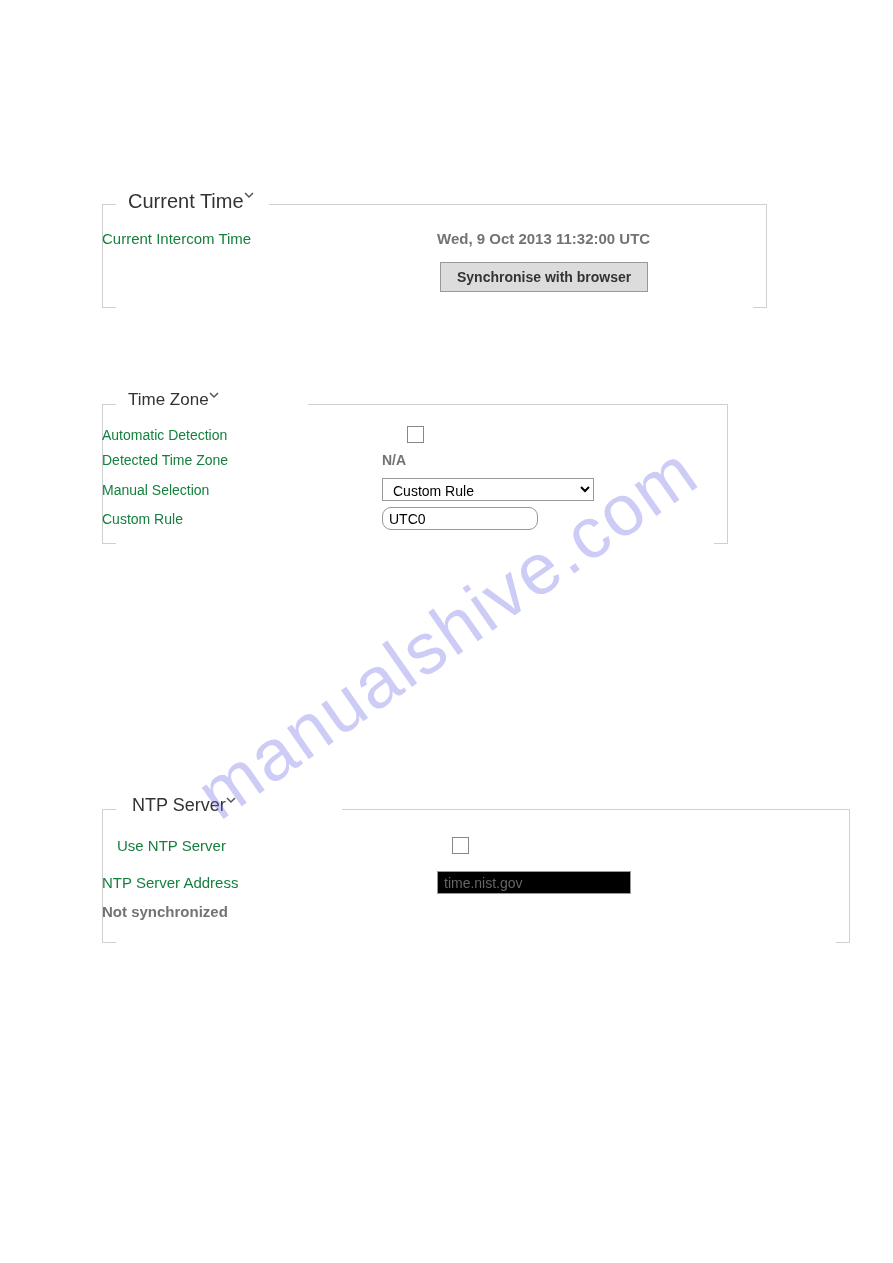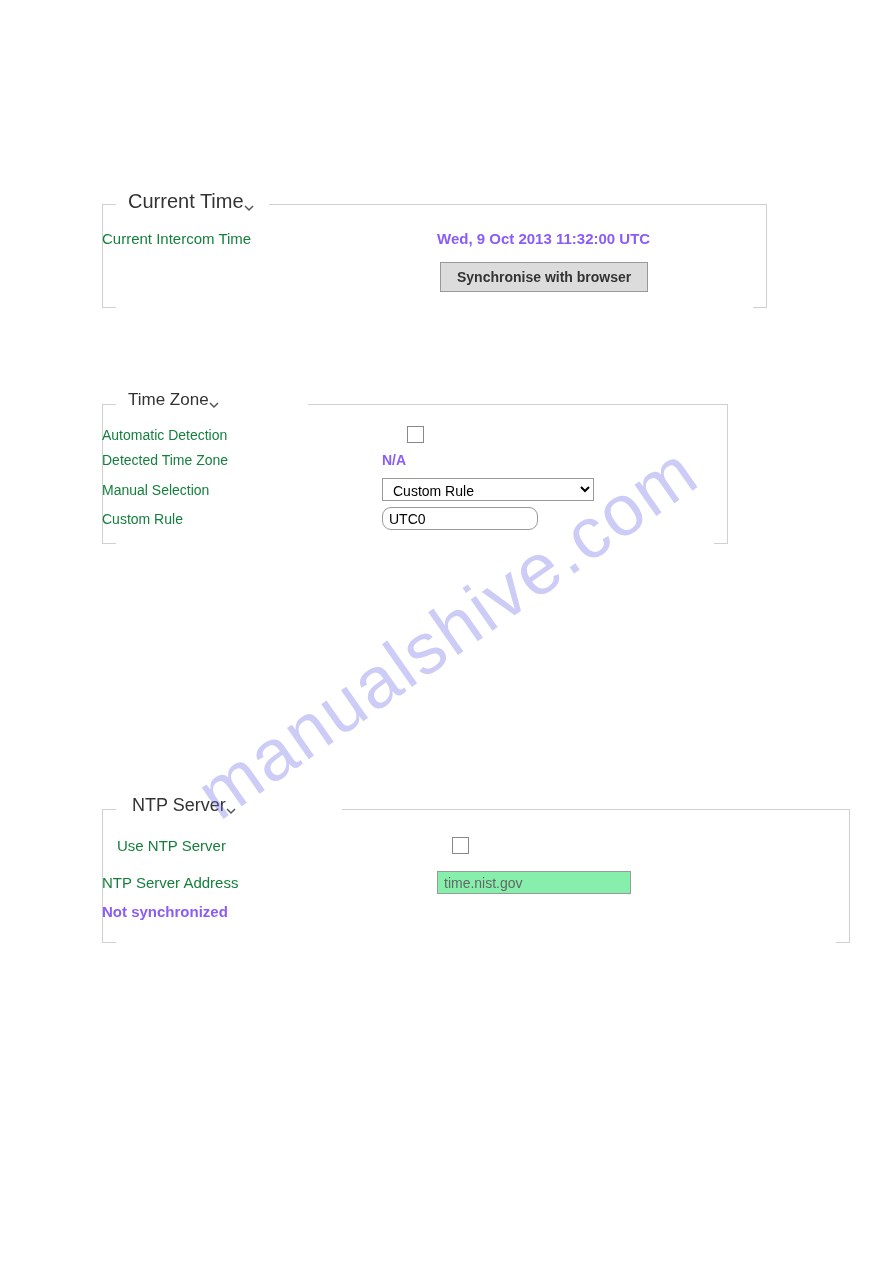--- a/index.html
+++ b/index.html
@@ -65,21 +65,21 @@
   #sec-ntp .fs-border-bottom-left { left:0; bottom:0; width:14px; }
   #sec-ntp .fs-border-bottom-right{ right:0; bottom:0; width:14px; }
 
   .legend {
     position: absolute;
     top: 0;
     font-size: 20px;
     font-weight: 400;
     color: #333;
     display: flex;
-    align-items: flex-end;
+    align-items: flex-start;
     gap: 0;
     background: #fff;
     padding: 0 4px;
   }
   #sec-current .legend { left: 22px; }
   #sec-tz      .legend { left: 22px; font-size: 17px; }
   #sec-ntp     .legend { left: 26px; font-size: 18px; }
 
   .chevron {
     width: 10px; height: 10px; display:inline-block;
@@ -90,21 +90,21 @@
     position: absolute;
     display: flex;
     align-items: center;
   }
   .label-col {
     text-align: left;
     color: #15803d;
     font-size: 15px;
     padding-right: 8px;
   }
-  .value-bold { font-weight: 700; color:#8b5cf6; font-size:15px; }
+  .value-bold { font-weight: 700; color:#737373; font-size:15px; }
   .btn {
     font-family: inherit;
     font-size: 14px;
     font-weight: 700;
     background: #dcdcdc;
     border: 1px solid #999;
     padding: 6px 16px;
     color: #333;
     cursor: pointer;
   }
@@ -118,21 +118,21 @@
     font-family: inherit;
     font-size: 14px;
     border: 1px solid #999;
     padding: 3px 6px;
     background: #fff;
     height: 23px;
   }
   .sel-manual { width: 212px; }
   .inp-custom { width: 156px; border-radius: 9px; }
   input.disabled {
-    background: #86efac;
+    background: #000000;
     color: #666;
   }
   .inp-ntpaddr { width: 194px; }
 
   
   .watermark {
     position: absolute;
     left: 50%; top: 50%;
     transform: translate(-50%, -50%) rotate(-35deg);
     font-size: 72px;

